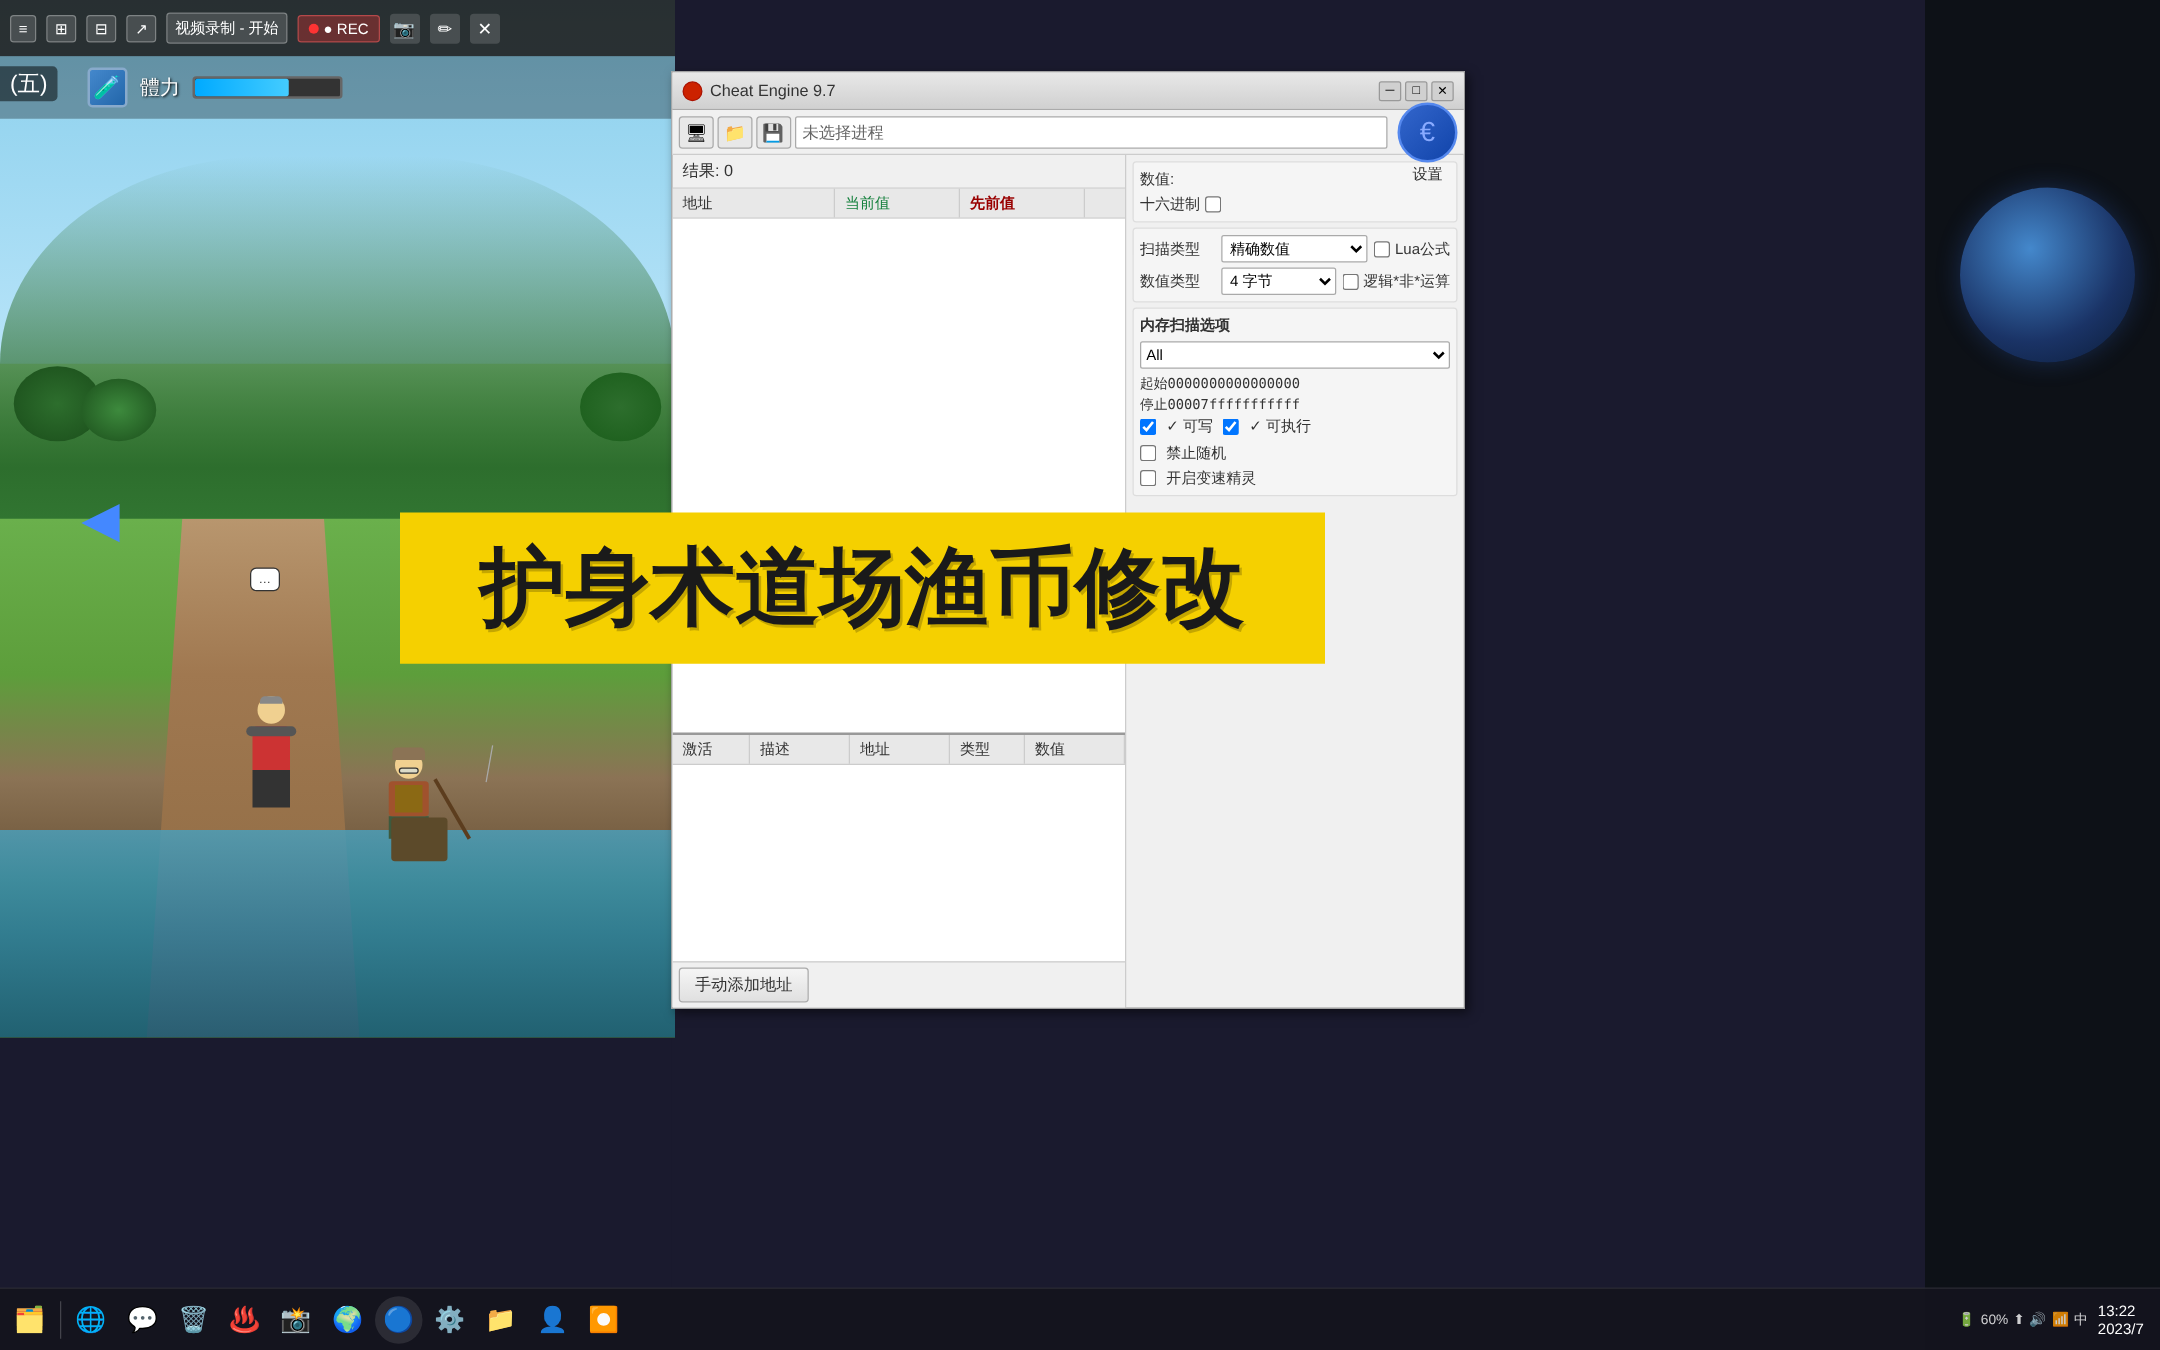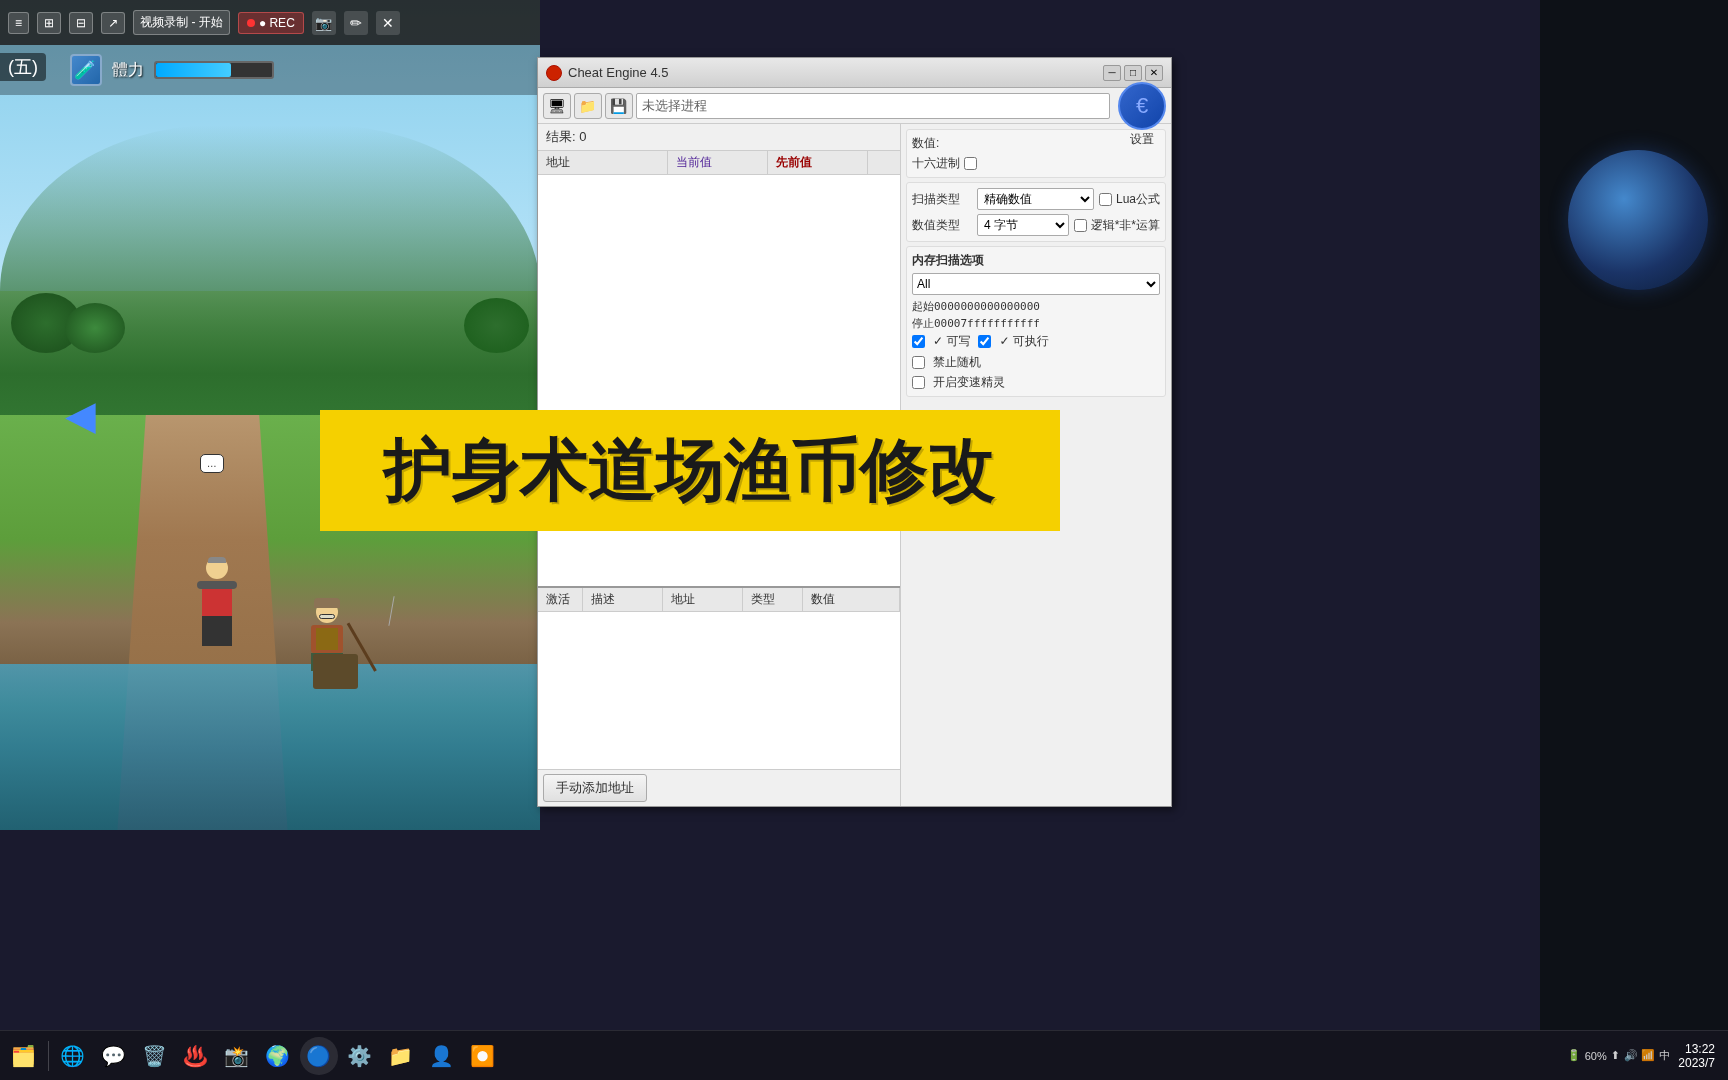--- a/index.html
+++ b/index.html
@@ -310,21 +310,21 @@
     }
 
     .results-col {
       padding: 3px 8px;
       font-size: 12px;
       color: #333;
       border-right: 1px solid #ccc;
     }
 
     .results-col.addr { width: 130px; }
-    .results-col.cur { width: 100px; color: #4c1d95; }
+    .results-col.cur { width: 100px; color: #15803d; }
     .results-col.prev { width: 100px; color: #990000; font-weight: bold; }
 
     .results-body {
       flex: 1;
       background: white;
       overflow-y: auto;
     }
 
     
     .ce-actions {
@@ -636,21 +636,20 @@
       margin-left: auto;
       display: flex;
       align-items: center;
       gap: 8px;
       padding-right: 8px;
     }
 
     .taskbar-clock {
       color: white;
       font-size: 12px;
-      text-align: right;
     }
 
     .taskbar-sys {
       color: rgba(255,255,255,0.8);
       font-size: 11px;
       display: flex;
       gap: 4px;
       align-items: center;
     }
 
@@ -762,21 +761,21 @@
 </div>
 
 <div class="overlay-text">
   <div class="overlay-text-content">护身术道场渔币修改</div>
 </div>
 
 <div class="ce-window">
 
   <div class="ce-titlebar">
     <div class="ce-logo"></div>
-    <span class="ce-title">Cheat Engine 4.5</span>
+    <span class="ce-title">Cheat Engine 9.7</span>
     <div class="ce-controls">
       <div class="ce-btn">─</div>
       <div class="ce-btn">□</div>
       <div class="ce-btn">✕</div>
     </div>
   </div>
 
 
   <div class="ce-toolbar">
     <div class="toolbar-btn">🖥</div>
@@ -801,21 +800,21 @@
         <div class="results-col addr">地址</div>
         <div class="results-col cur">当前值</div>
         <div class="results-col prev">先前值</div>
       </div>
       <div class="results-body">
         
       </div>
 
       <div class="ce-bottom-list">
         <div class="bottom-header">
-          <div class="bottom-col" style="width:45px;">激活</div>
+          <div class="bottom-col" style="width:62px;">激活</div>
           <div class="bottom-col" style="width:80px;">描述</div>
           <div class="bottom-col" style="width:80px;">地址</div>
           <div class="bottom-col" style="width:60px;">类型</div>
           <div class="bottom-col" style="flex:1;">数值</div>
         </div>
         <div class="bottom-body"></div>
         <div class="ce-bottom-actions">
           <button class="action-btn">手动添加地址</button>
         </div>
       </div>

